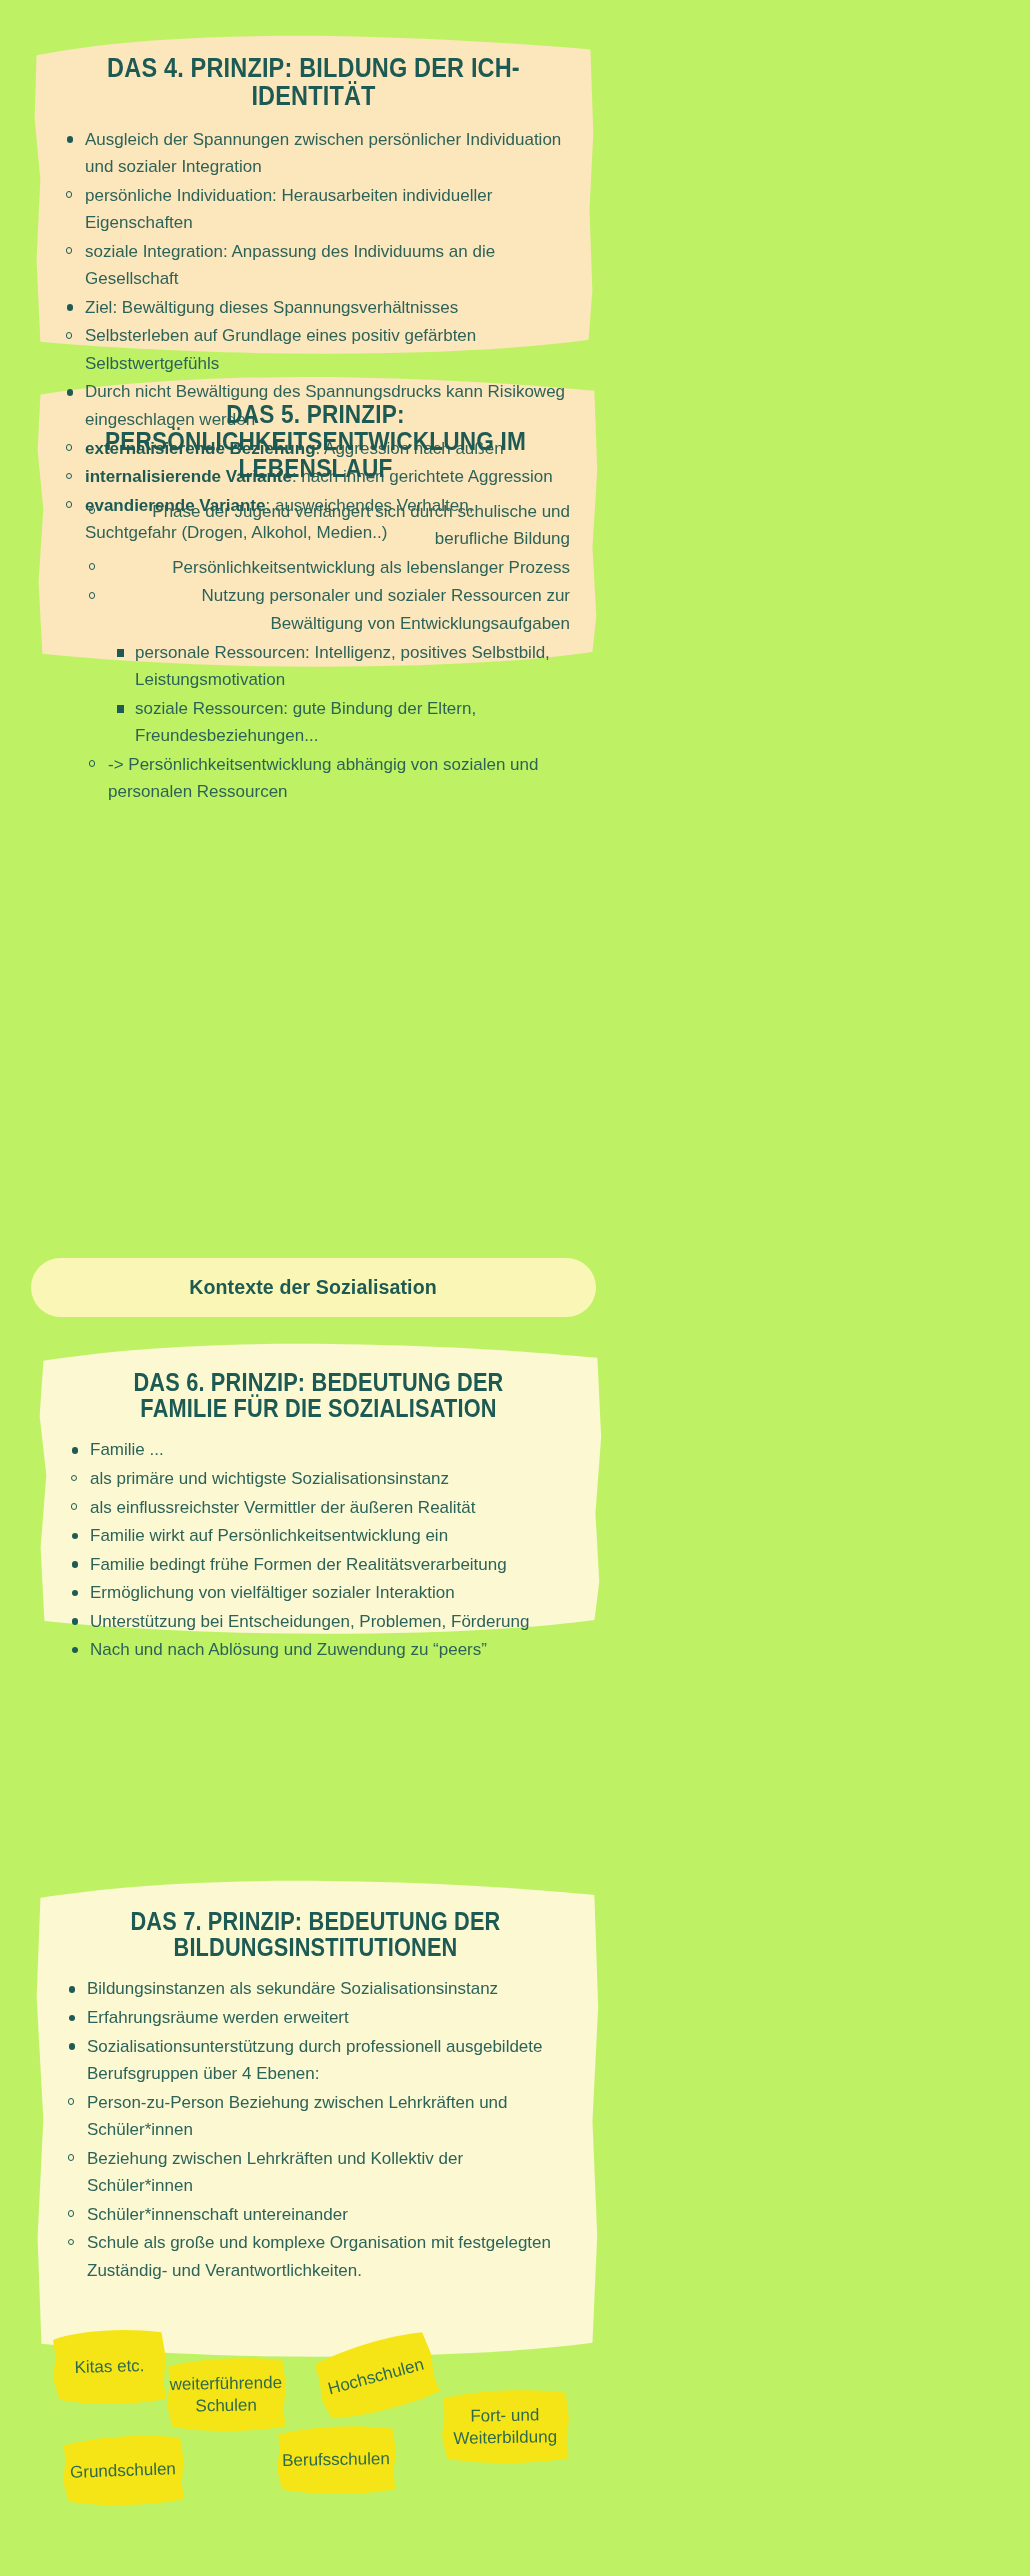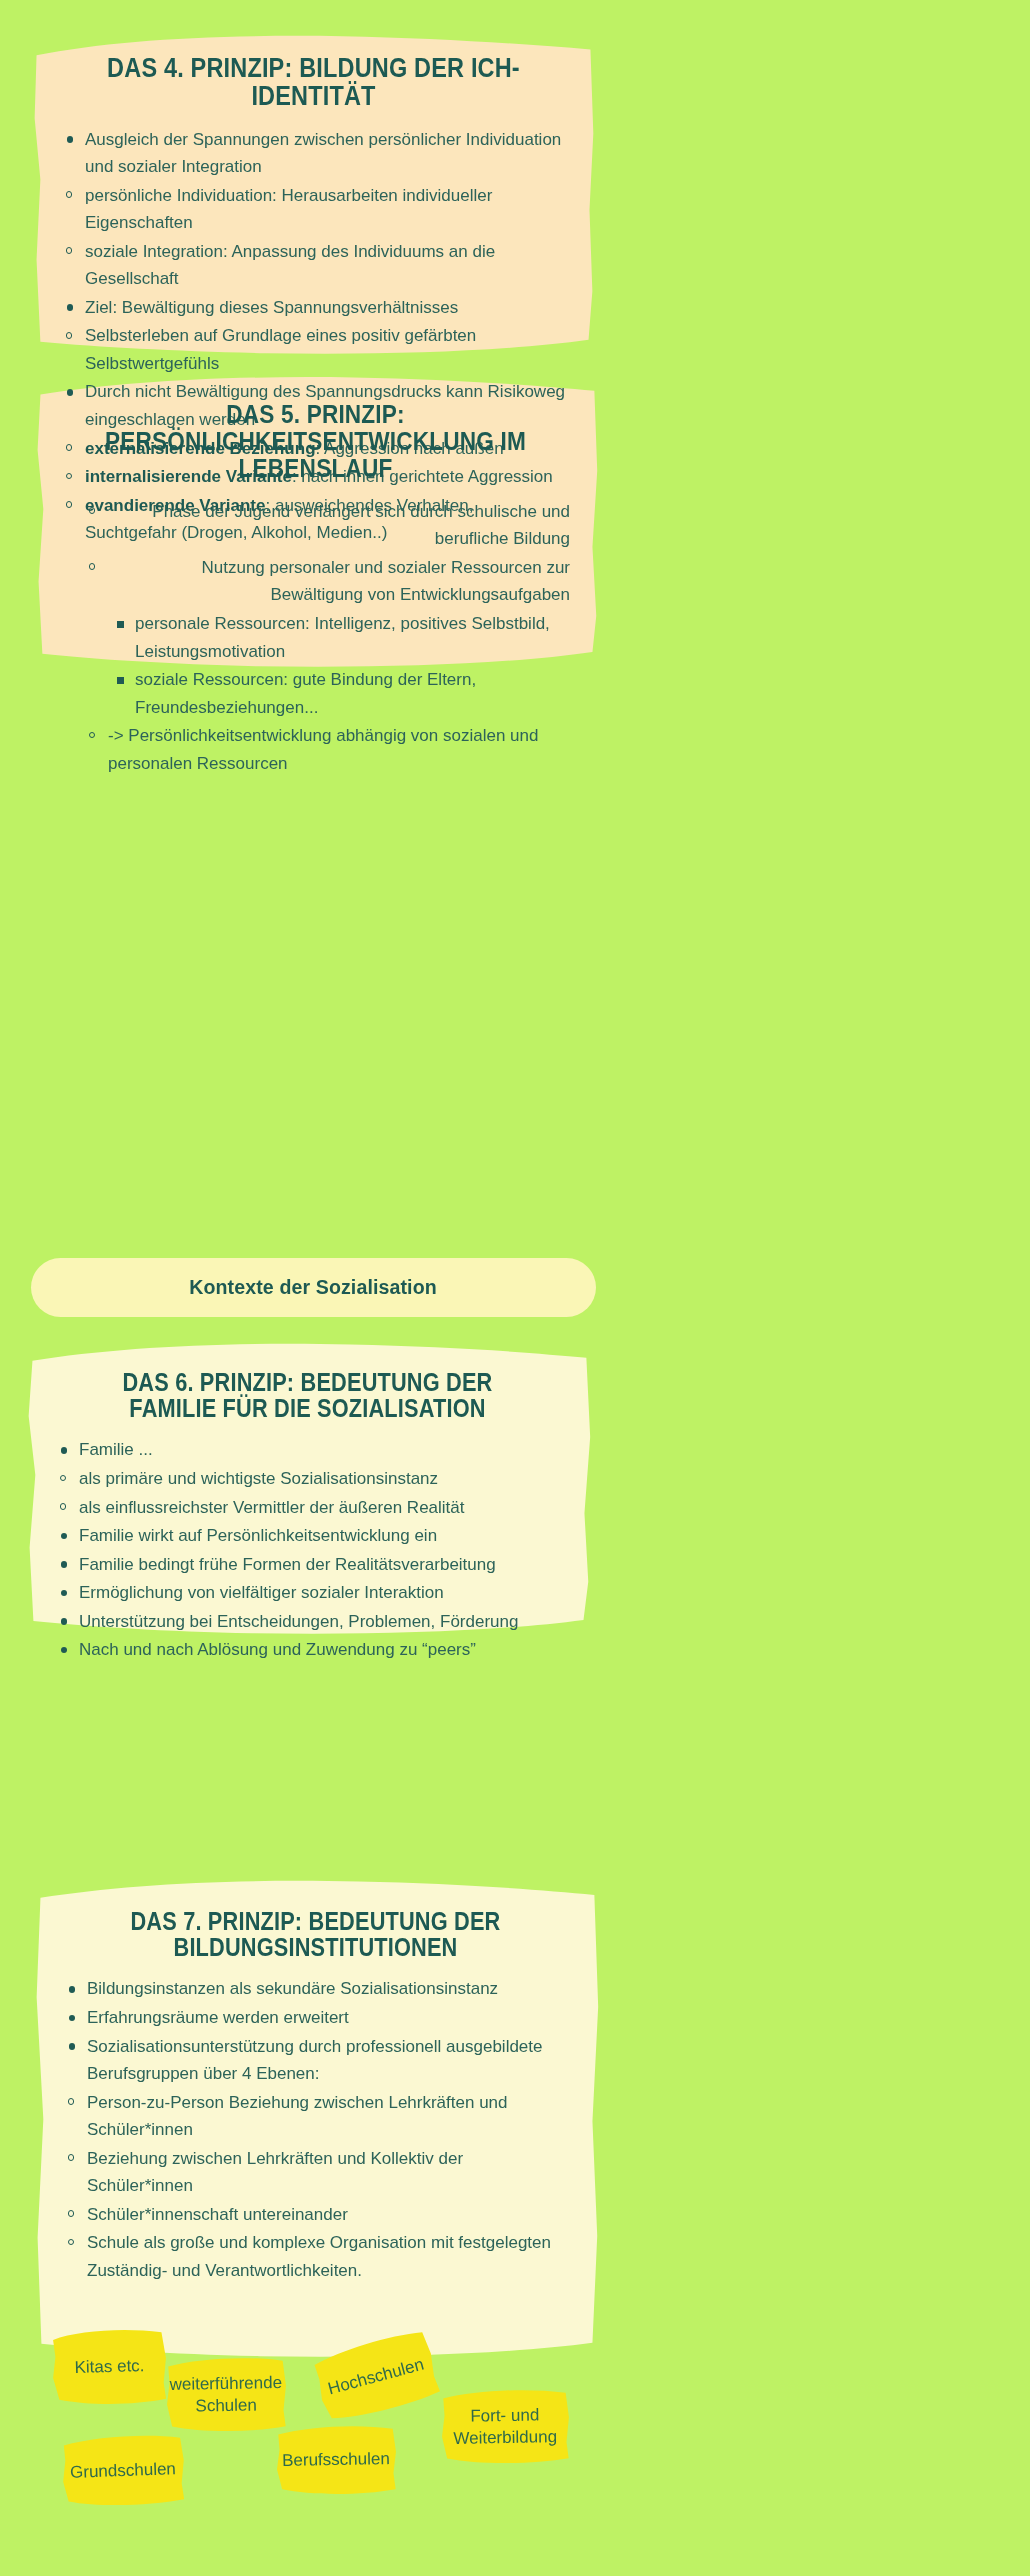--- a/index.html
+++ b/index.html
@@ -196,37 +196,38 @@
         <path fill="#fce6bc" d="M12,30 C100,16 210,10 340,12 C440,14 528,20 592,26
           L595,110 L590,190 L594,262 L590,300
           C500,313 370,317 240,315 C150,313 70,308 14,302
           L10,226 L15,150 L9,88 Z"></path>
       </svg>
     </div>
     <div class="content">
       <h2 class="card-title t-27">DAS 5. PRINZIP: PERSÖNLICHKEITSENTWICKLUNG IM LEBENSLAUF</h2>
       <ul class="lvl l2" style="margin-left:21px;text-align:right;">
         <li>Phase der Jugend verlängert sich durch schulische und berufliche Bildung</li>
+        <li>Persönlichkeitsentwicklung als lebenslanger Prozess</li>
         <li>Nutzung personaler und sozialer Ressourcen zur Bewältigung von Entwicklungsaufgaben</li>
       </ul>
       <ul class="lvl l3" style="margin-left:49px;">
         <li>personale Ressourcen: Intelligenz, positives Selbstbild, Leistungsmotivation</li>
         <li>soziale Ressourcen: gute Bindung der Eltern, Freundesbeziehungen...</li>
       </ul>
       <ul class="lvl l2" style="margin-left:21px;">
         <li>-&gt; Persönlichkeitsentwicklung abhängig von sozialen und personalen Ressourcen</li>
       </ul>
     </div>
   </section>
 
   <div class="banner" style="left:30.5px; top:1258px; width:565px; height:59px;">
     <span>Kontexte der Sozialisation</span>
   </div>
 
-  <section class="card" id="card3" style="left:21px; top:1334px; width:573px; height:305px;">
+  <section class="card" id="card3" style="left:32px; top:1334px; width:573px; height:305px;">
     <div class="paper">
       <svg viewBox="0 0 600 320" preserveAspectRatio="none">
         <path fill="#fbf8d2" d="M12,28 C100,14 215,8 345,11 C445,13 530,19 592,25
           L596,108 L590,188 L594,260 L589,300
           C500,312 372,316 242,314 C152,312 70,307 13,301
           L9,224 L15,148 L8,86 Z"></path>
       </svg>
     </div>
     <div class="content">
       <h2 class="card-title t-26">DAS 6. PRINZIP: BEDEUTUNG DER FAMILIE FÜR DIE SOZIALISATION</h2>

